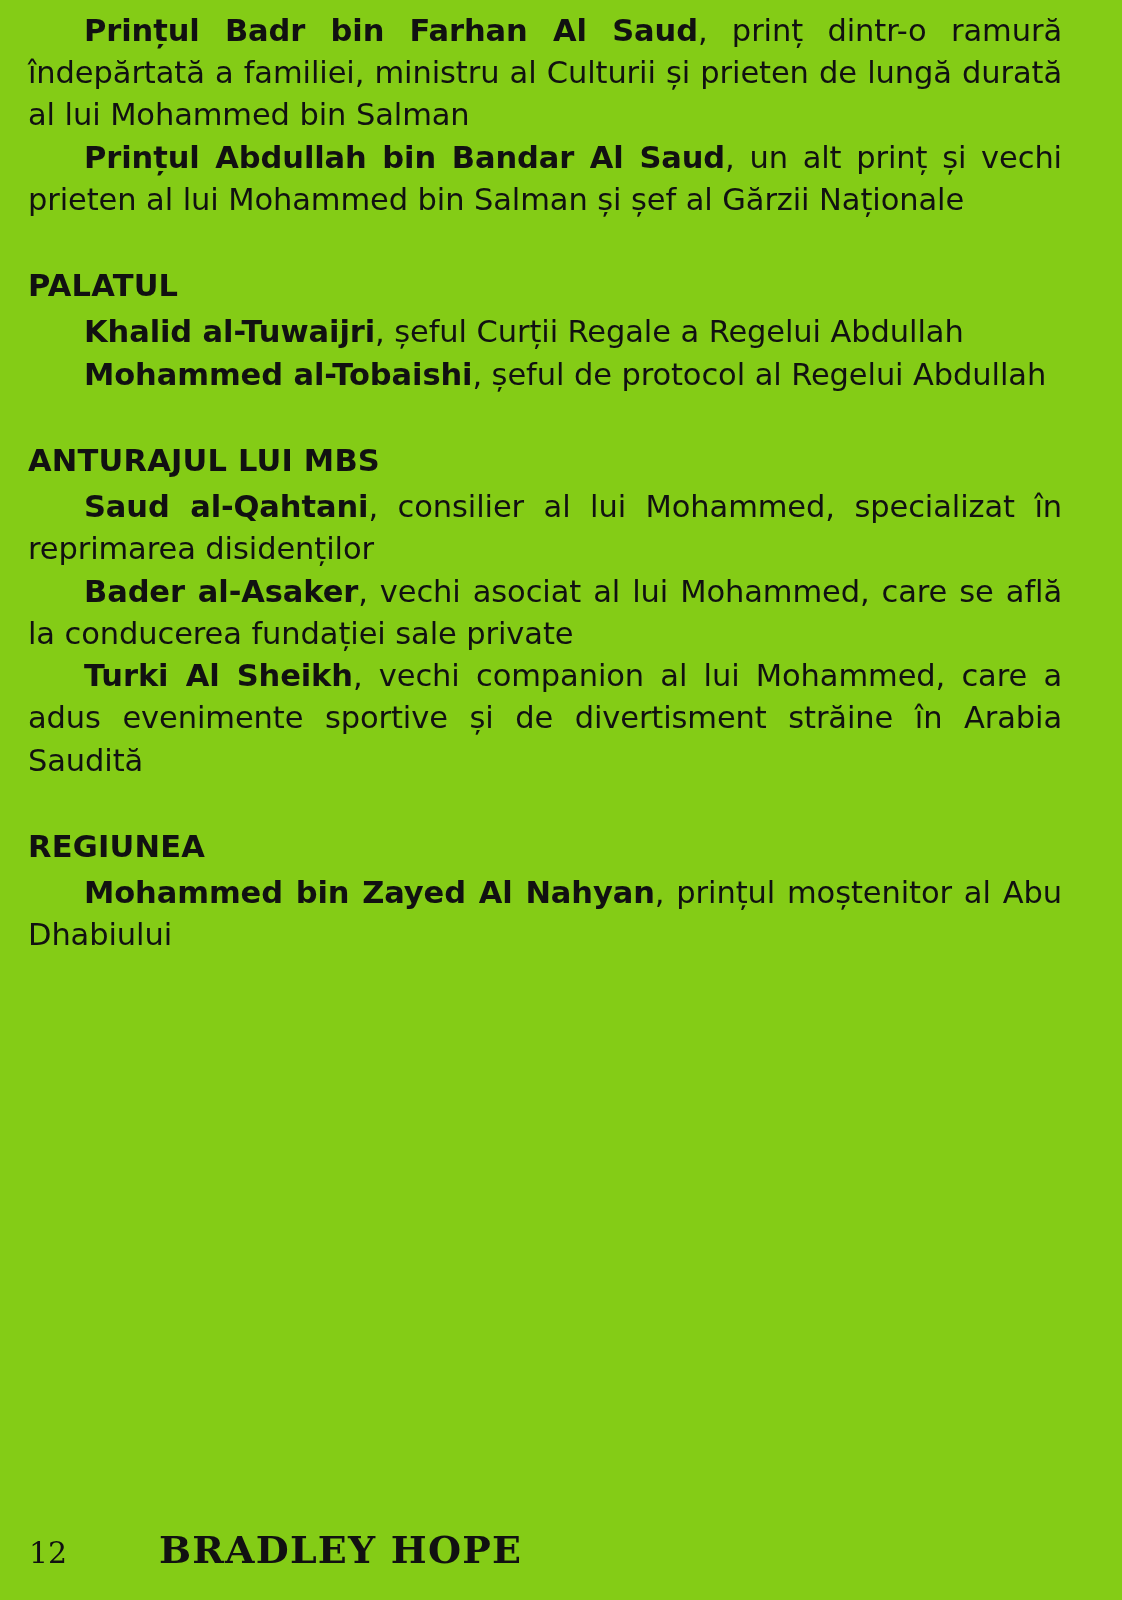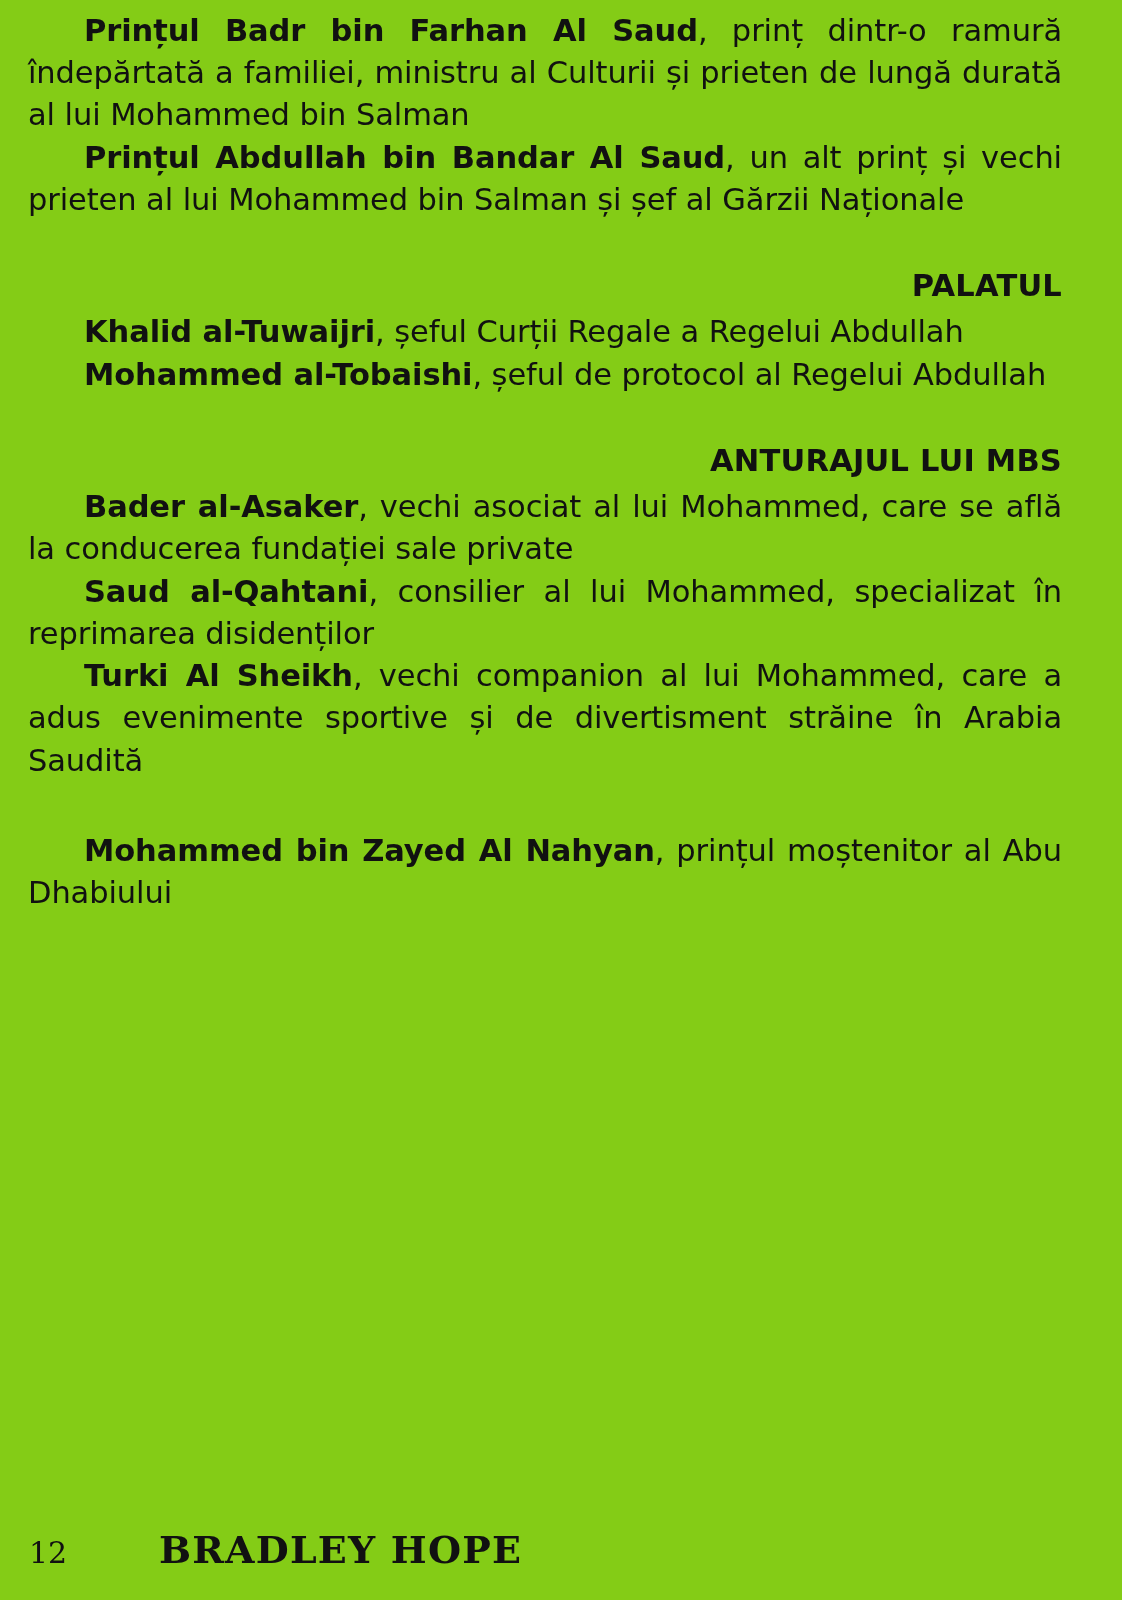--- a/index.html
+++ b/index.html
@@ -27,21 +27,21 @@
   .para {
     margin: 0;
     text-indent: 56px;
     text-align: justify;
   }
   .name {
     font-weight: bold;
   }
   .section-head {
     margin: 0;
-    text-align: right;
+    text-align: left;
     font-weight: bold;
     font-size: 30.5px;
     letter-spacing: 0.2px;
   }
   .gap-before {
     height: 44px;
   }
   .gap-head-after {
     height: 4px;
   }
@@ -87,28 +87,29 @@
     <p class="para"><span class="name">Khalid al-Tuwaijri</span><span>, șeful Curții Regale a Regelui Abdullah</span></p>
 
     <p class="para"><span class="name">Mohammed al-Tobaishi</span><span>, șeful de protocol al Regelui Abdullah</span></p>
 
 
     <div class="gap-before"></div>
 
     <p class="section-head">ANTURAJUL LUI MBS</p>
     <div class="gap-head-after"></div>
 
+    <p class="para"><span class="name">Saud al-Qahtani</span><span>, consilier al lui Mohammed, specializat în reprimarea disidenților</span></p>
+
     <p class="para"><span class="name">Bader al-Asaker</span><span>, vechi asociat al lui Mohammed, care se află la conducerea fundației sale private</span></p>
-
-    <p class="para"><span class="name">Saud al-Qahtani</span><span>, consilier al lui Mohammed, specializat în reprimarea disidenților</span></p>
 
     <p class="para"><span class="name">Turki Al Sheikh</span><span>, vechi companion al lui Mohammed, care a adus evenimente sportive și de divertisment străine în Arabia Saudită</span></p>
 
     <div class="gap-before"></div>
 
+    <p class="section-head">REGIUNEA</p>
     <div class="gap-head-after"></div>
 
     <p class="para"><span class="name">Mohammed bin Zayed Al Nahyan</span><span>, prințul moștenitor al Abu Dhabiului</span></p>
 
   </div>
 
   <div class="footer">
     <span class="folio">12</span>
     <span class="running-head">BRADLEY HOPE</span>
   </div>

